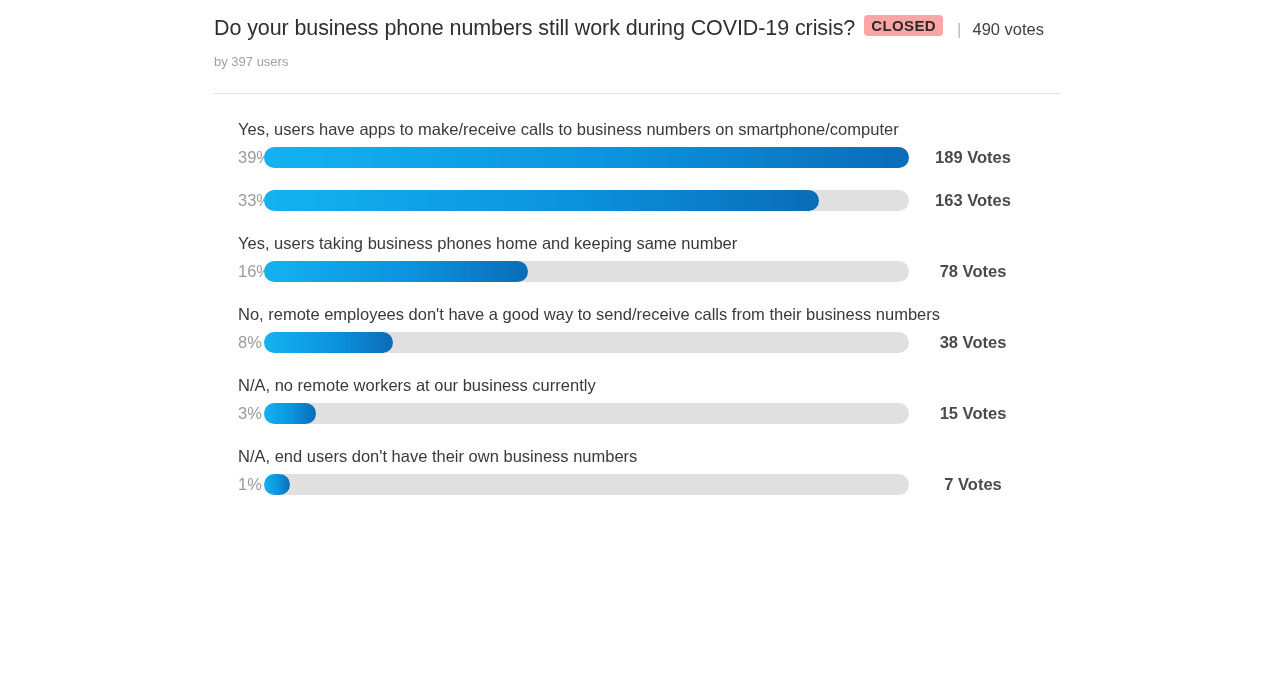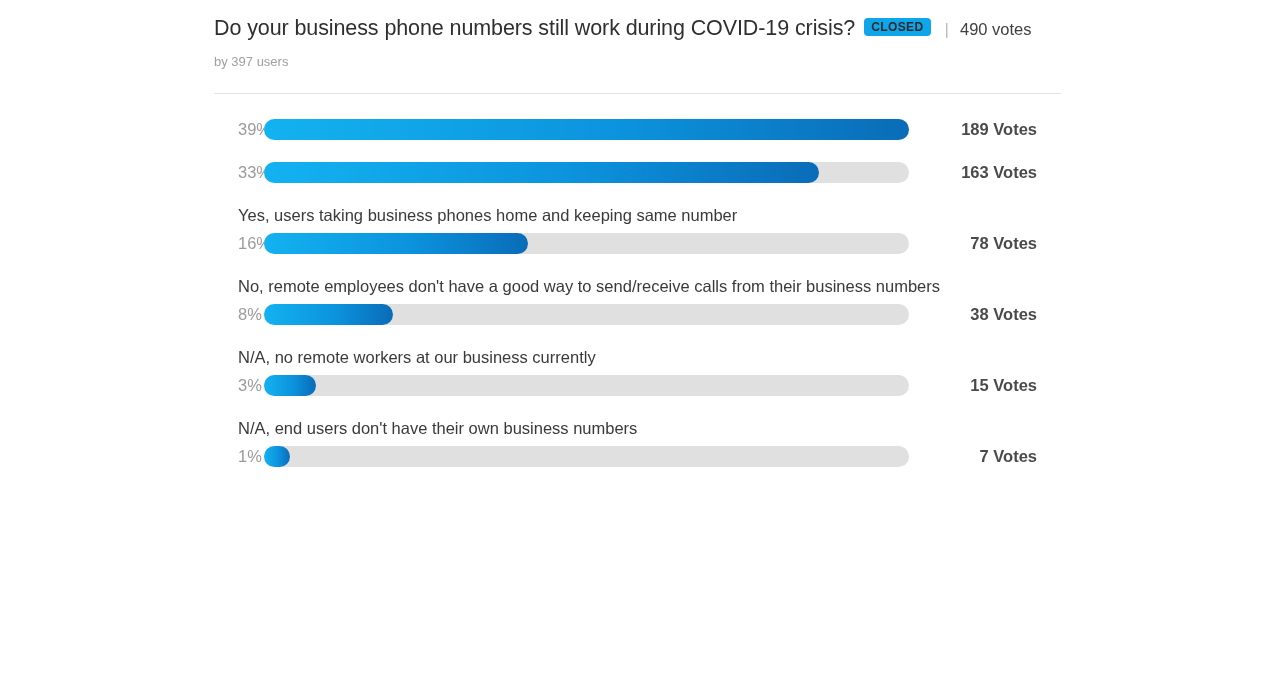--- a/index.html
+++ b/index.html
@@ -35,23 +35,23 @@
   .poll-title {
     font-size: 21.5px;
     color: #2f2f2f;
     font-weight: 400;
     letter-spacing: -0.1px;
   }
   .status-badge {
     display: inline-block;
     margin-left: 9px;
     padding: 3px 7px 3px 7px;
-    background: #0ea5e9;
+    background: #fca5a5;
     border-radius: 4px;
-    font-size: 12px;
+    font-size: 15px;
     font-weight: 700;
     color: #2b2b2b;
     letter-spacing: 0.4px;
     line-height: 1;
     position: relative;
     top: -4px;
   }
   .vote-divider {
     margin-left: 14px;
     color: #bdbdbd;
@@ -125,21 +125,21 @@
     height: 21px;
     border-radius: 11px;
     background: linear-gradient(to right, #13b2f0 0%, #0c93dd 55%, #0a6cb8 100%);
     min-width: 25px;
   }
   .fill.full {
     border-radius: 11px;
   }
   .votes {
     flex: 1 1 auto;
-    text-align: right;
+    text-align: center;
     font-size: 16.5px;
     font-weight: 700;
     color: #4a4a4a;
     padding-right: 24px;
     white-space: nowrap;
   }
 </style>
 </head>
 <body>
 
@@ -153,20 +153,21 @@
       <span class="vote-count">490 votes</span>
     </div>
     <div class="poll-subtitle">by 397 users</div>
   </div>
 
   <div class="rule"></div>
 
   <div class="results">
 
     <div class="result-row">
+      <div class="option-label">Yes, users have apps to make/receive calls to business numbers on smartphone/computer</div>
       <div class="bar-line">
         <span class="pct">39%</span>
         <div class="track">
           <div class="fill full" style="width: 100%;"></div>
         </div>
         <span class="votes">189 Votes</span>
       </div>
     </div>
 
     <div class="result-row">

